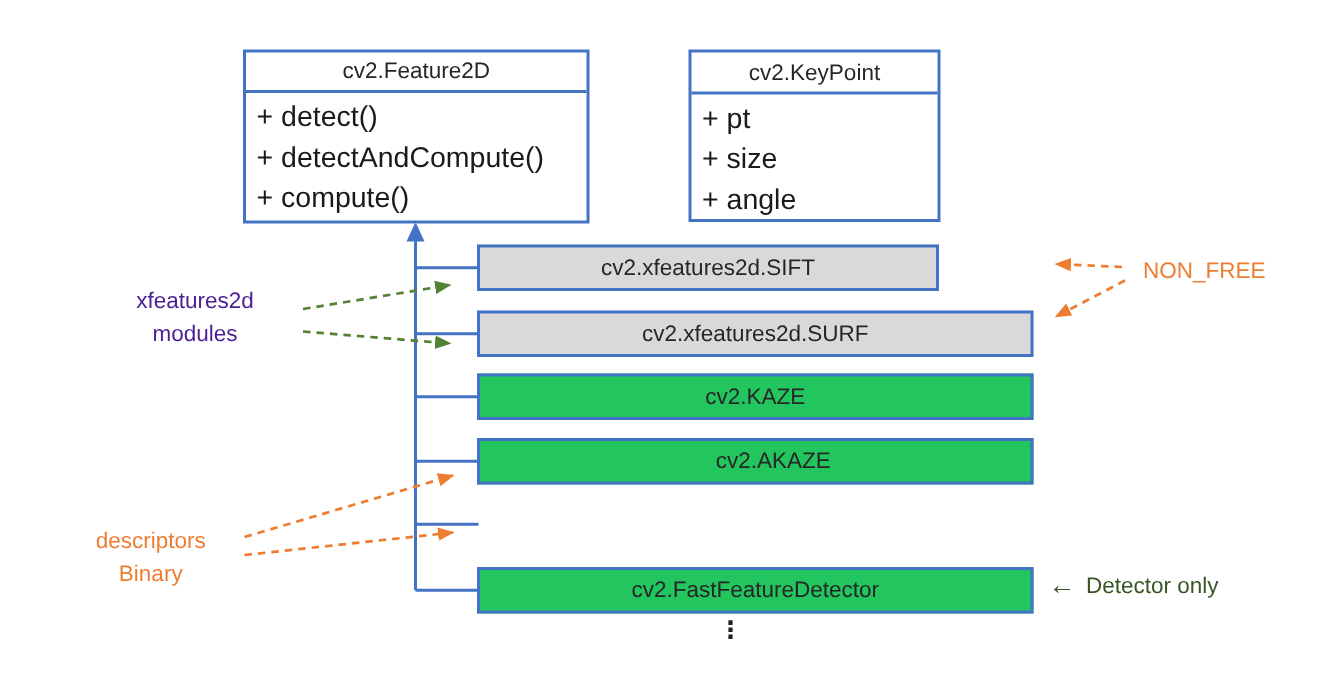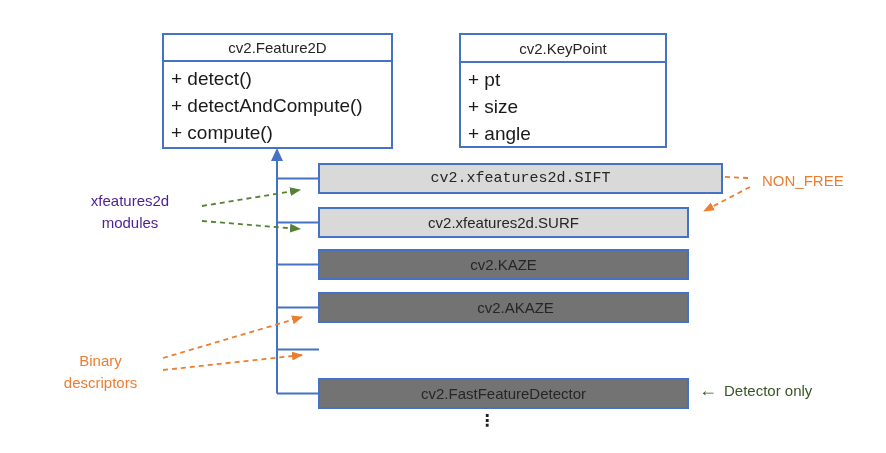--- a/index.html
+++ b/index.html
@@ -11,21 +11,21 @@
   
   .uml-box{border:2px solid #4472C4;background:#ffffff;}
   .uml-header{
     border-bottom:2px solid #4472C4;display:flex;align-items:center;justify-content:center;
     font-size:15px;color:#262626;box-sizing:border-box;
   }
   .uml-body{padding:3px 7px;font-size:19px;line-height:27px;color:#1a1a1a;}
   .uml-member{white-space:nowrap;}
   
   .subbox{
-    border:2px solid #4472C4;background:#737373;display:flex;align-items:center;justify-content:center;
+    border:2px solid #4472C4;background:#22c55e;display:flex;align-items:center;justify-content:center;
     font-size:15px;color:#262626;
   }
   .subbox.gray{background:#D9D9D9;}
   
   .note{font-size:15px;line-height:22px;text-align:center;white-space:nowrap;}
   .note-green{color:#4c1d95;}
   .note-orange{color:#ED7D31;}
   .detector-only{
     color:#375623;font-size:15px;display:flex;align-items:center;gap:7px;white-space:nowrap;
   }
@@ -79,43 +79,43 @@
 
   <div class="abs uml-box" style="left:162px;top:33px;width:231px;height:116px;">
     <div class="uml-header" style="height:27px;">cv2.Feature2D</div>
     <div class="uml-body">
       <div class="uml-member">+ detect()</div>
       <div class="uml-member">+ detectAndCompute()</div>
       <div class="uml-member">+ compute()</div>
     </div>
   </div>
 
-  <div class="abs uml-box" style="left:459px;top:33px;width:208px;height:115px;">
+  <div class="abs uml-box" style="left:459px;top:33px;width:168px;height:115px;">
     <div class="uml-header" style="height:28px;">cv2.KeyPoint</div>
     <div class="uml-body">
       <div class="uml-member">+ pt</div>
       <div class="uml-member">+ size</div>
       <div class="uml-member">+ angle</div>
     </div>
   </div>
 
-  <div class="abs subbox gray" style="left:318px;top:163px;width:405px;height:31px;font-family:Liberation Mono, monospace;">cv2.xfeatures2d.SIFT</div>
+  <div class="abs subbox gray" style="left:318px;top:163px;width:308px;height:31px;">cv2.xfeatures2d.SIFT</div>
   <div class="abs subbox gray" style="left:318px;top:207px;width:371px;height:31px;">cv2.xfeatures2d.SURF</div>
   <div class="abs subbox" style="left:318px;top:249px;width:371px;height:31px;">cv2.KAZE</div>
   <div class="abs subbox" style="left:318px;top:292px;width:371px;height:31px;padding-left:24px;">cv2.AKAZE</div>
   <div class="abs subbox" style="left:318px;top:378px;width:371px;height:31px;">cv2.FastFeatureDetector</div>
 
   <div class="abs note note-green" style="left:55px;top:190px;width:150px;">
     <div>xfeatures2d</div>
     <div>modules</div>
   </div>
 
   <div class="abs note note-orange" style="left:28px;top:350px;width:145px;">
+    <div>descriptors</div>
     <div>Binary</div>
-    <div>descriptors</div>
   </div>
 
   <div class="abs note note-orange" style="left:762px;top:170px;">NON_FREE</div>
 
   <div class="abs detector-only" style="left:699px;top:382px;">
     <span class="arrow-glyph">←</span>
     <span>Detector only</span>
   </div>
 
   <div class="abs ellipsis" style="left:472px;top:411px;width:30px;">⋮</div>

